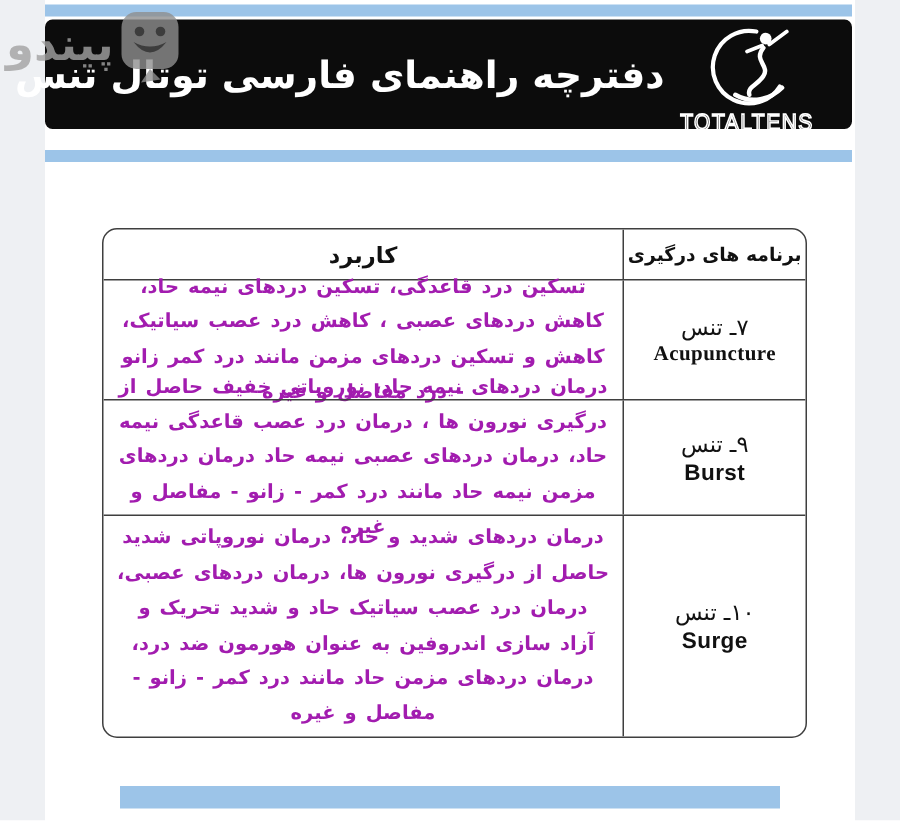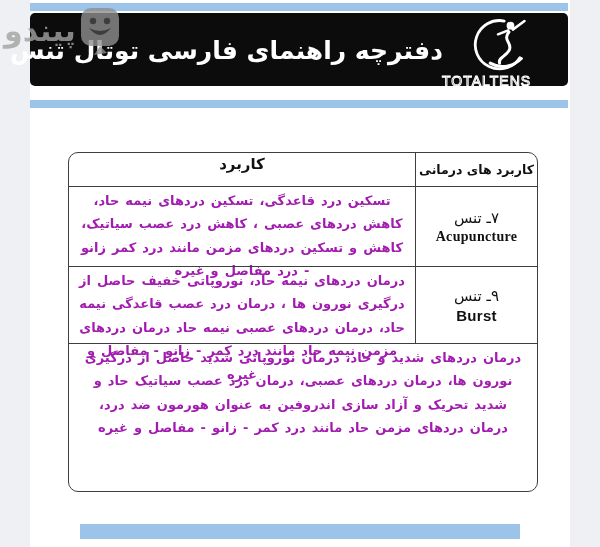--- a/index.html
+++ b/index.html
@@ -18,21 +18,21 @@
   .stripe.bottom{left:80px;top:524px;width:440px;height:15px;}
 
   .header-bar{
     position:absolute;left:30px;top:13px;width:538px;height:73px;
     background:#0c0c0c;border-radius:5px;
   }
   .header-title{
     position:absolute;right:125px;top:50%;transform:translateY(-50%);
     color:#ffffff;font-size:25px;font-weight:bold;direction:rtl;white-space:nowrap;
   }
-  .logo{position:absolute;right:14px;top:4px;width:112px;}
+  .logo{position:absolute;right:14px;top:4px;width:112px;text-align:center;}
   .logo svg{display:block;margin:0 auto;}
   .logo-wordmark{
     display:block;margin-top:-2px;
     font-family:"Liberation Sans",sans-serif;font-size:14px;letter-spacing:1px;
     color:transparent;-webkit-text-stroke:1px #ffffff;text-stroke:1px #ffffff;
     transform:scaleY(1.1);
   }
 
   .watermark{
     position:absolute;left:4px;top:6px;z-index:5;opacity:.8;
@@ -52,21 +52,21 @@
   .row-1{height:80px;}
   .row-2{height:48px;}
   .row-3{height:77px;}
   .row-4{flex:1;}
   .cell-prog{
     width:122px;box-sizing:border-box;border-left:1.4px solid #3f3f3f;
     display:flex;flex-direction:column;align-items:center;justify-content:center;
     padding:2px 4px;
   }
   .cell-use{
-    flex:1;display:flex;align-items:flex-start;justify-content:center;
+    flex:1;display:flex;align-items:center;justify-content:center;
     padding:2px 9px;box-sizing:border-box;
   }
   .use-text{
     font-size:13px;font-weight:bold;line-height:1.8;text-align:center;
     direction:rtl;color:#a21caf;word-spacing:1.5px;
   }
   .head-prog{font-size:12.5px;font-weight:bold;color:#111;direction:rtl;white-space:nowrap;}
   .head-use{font-size:15px;font-weight:bold;color:#111;direction:rtl;}
   .prog-fa{font-size:15px;font-weight:normal;color:#111;direction:rtl;white-space:nowrap;}
   .prog-en{
@@ -106,21 +106,21 @@
     <path d="M20 40 L14 49 L27 47 Z" fill="#8f8f8f"></path>
     <circle cx="13" cy="15" r="3.2" fill="#4a4a4a"></circle>
     <circle cx="27" cy="15" r="3.2" fill="#4a4a4a"></circle>
     <path d="M9 22 Q20 36 31 22 Q20 28 9 22 Z" fill="#4a4a4a"></path>
   </svg>
 </div>
 
 <div class="ttable">
   <div class="trow row-head">
     <div class="cell-prog">
-      <span class="head-prog">کاربرد های درمانی</span>
+      <span class="head-prog">برنامه های درگیری</span>
     </div>
     <div class="cell-use">
       <span class="head-use">کاربرد</span>
     </div>
   </div>
 
   <div class="trow row-1">
     <div class="cell-prog">
       <span class="prog-fa">۷ـ تنس</span>
       <span class="prog-en serif">Acupuncture</span>
@@ -135,19 +135,23 @@
     <div class="cell-prog">
       <span class="prog-fa">۹ـ تنس</span>
       <span class="prog-en">Burst</span>
     </div>
     <div class="cell-use">
       <span class="use-text">درمان دردهای نیمه حاد، نوروپاتی خفیف حاصل از درگیری نورون ها ، درمان درد عصب قاعدگی نیمه حاد، درمان دردهای عصبی نیمه حاد درمان دردهای مزمن نیمه حاد مانند درد کمر - زانو - مفاصل و غیره</span>
     </div>
   </div>
 
   <div class="trow row-4">
+    <div class="cell-prog">
+      <span class="prog-fa">۱۰ـ تنس</span>
+      <span class="prog-en">Surge</span>
+    </div>
     <div class="cell-use">
       <span class="use-text">درمان دردهای شدید و حاد، درمان نوروپاتی شدید حاصل از درگیری نورون ها، درمان دردهای عصبی، درمان درد عصب سیاتیک حاد و شدید تحریک و آزاد سازی اندروفین به عنوان هورمون ضد درد، درمان دردهای مزمن حاد مانند درد کمر - زانو - مفاصل و غیره</span>
     </div>
   </div>
 </div>
 
 <div class="stripe bottom"></div>
 
 </body></html>

